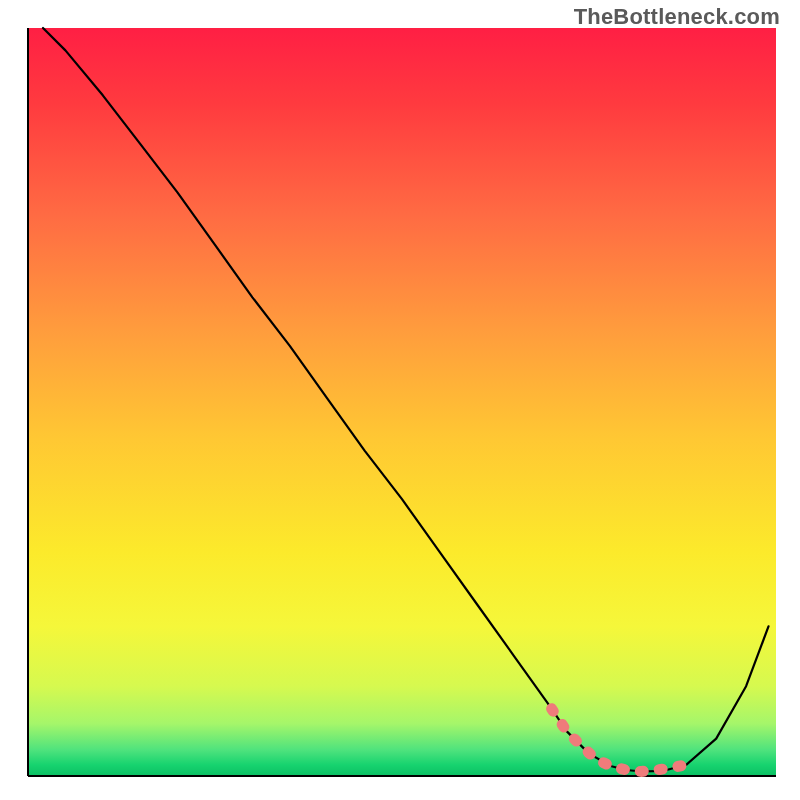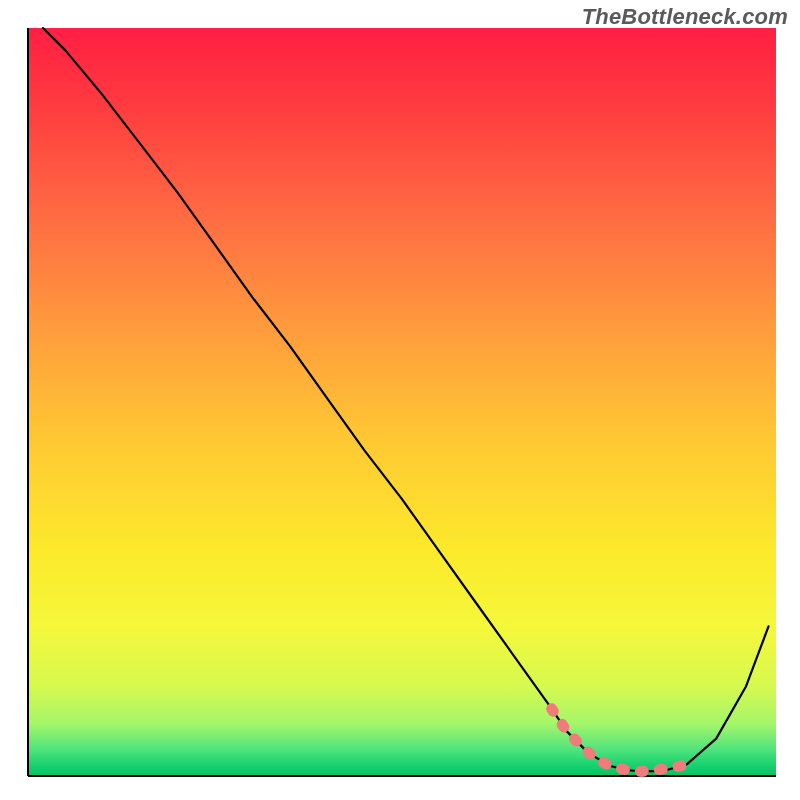--- a/index.html
+++ b/index.html
@@ -15,27 +15,26 @@
     position: relative;
     width: 800px;
     height: 800px;
   }
   svg {
     display: block;
   }
   .watermark {
     position: absolute;
     top: 4px;
-    right: 12px;
+    right: 20px;
     font-size: 22px;
     font-weight: 600;
     color: #5a5a5a;
     letter-spacing: 0.2px;
     user-select: none;
-    font-style: italic;
   }
 </style>
 </head>
 <body>
 
 <div class="canvas-wrap">
   <div class="watermark">TheBottleneck.com</div>
 
   <svg id="chart-svg" width="800" height="800" viewBox="0 0 800 800">
     <defs>

